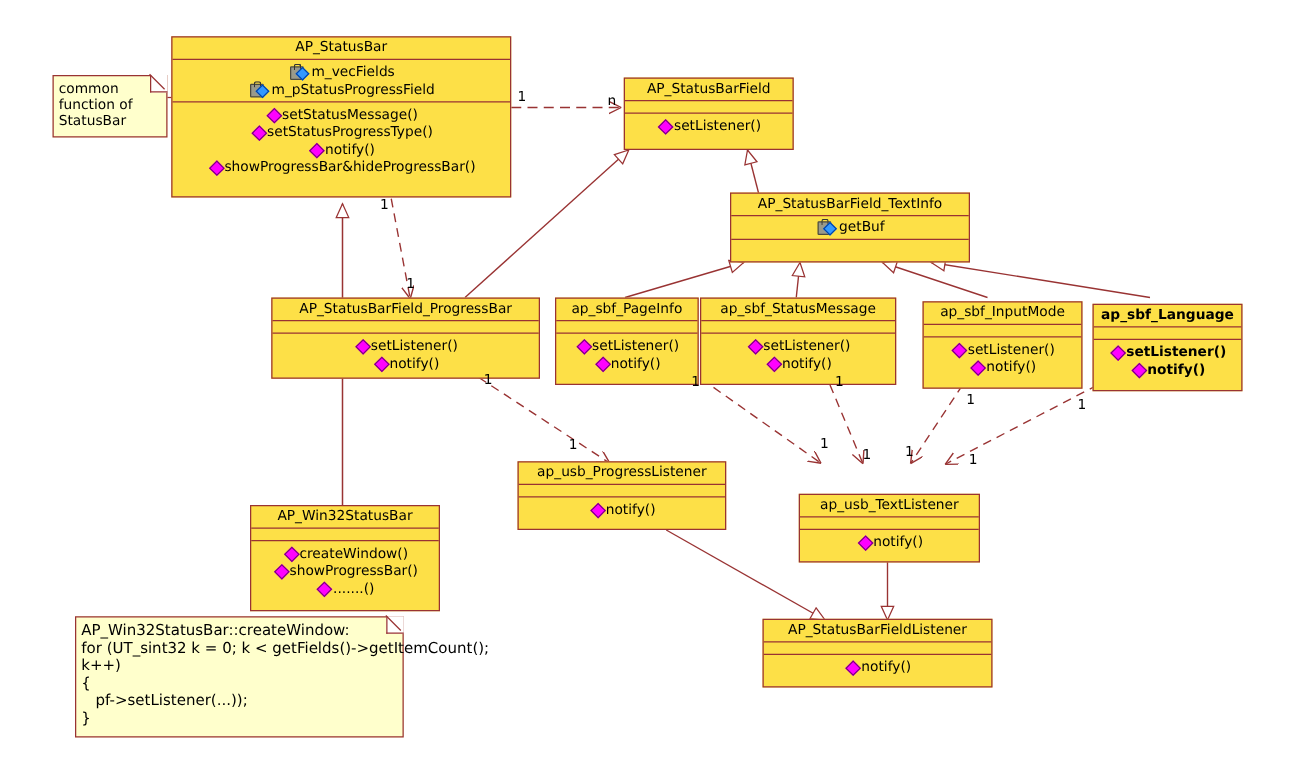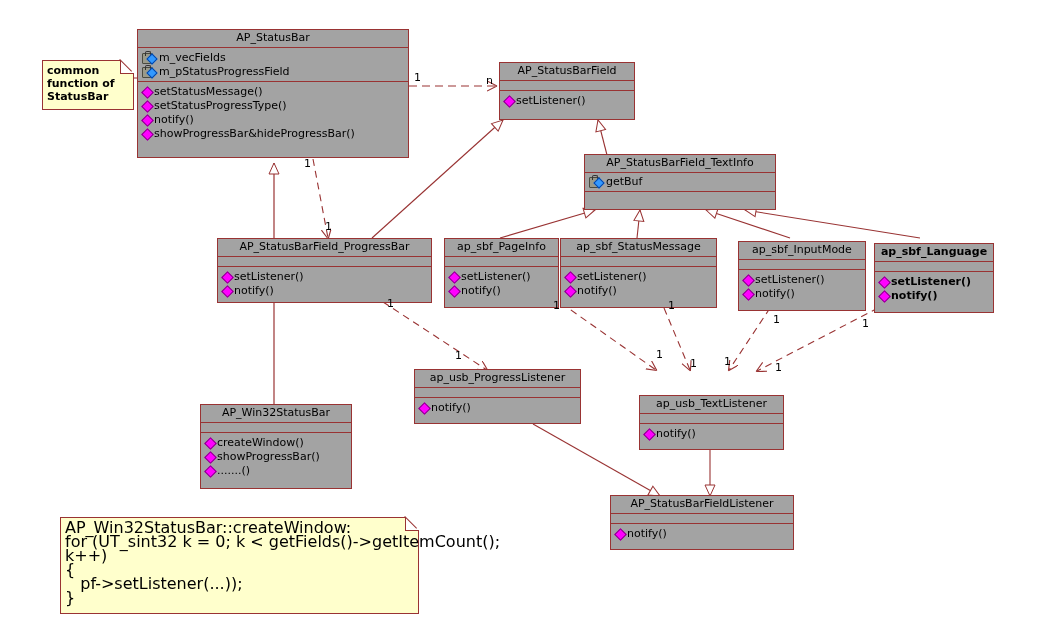--- a/index.html
+++ b/index.html
@@ -3,29 +3,29 @@
 <meta charset="utf-8">
 <style>
   html,body{margin:0;padding:0;background:#ffffff;}
   body{width:1039px;height:619px;position:relative;
        font-family:"DejaVu Sans","Liberation Sans",sans-serif;
        -webkit-font-smoothing:none;}
   #canvas{position:absolute;left:0;top:0;width:1039px;height:619px;overflow:hidden;}
   svg#edges{position:absolute;left:0;top:0;width:1039px;height:619px;pointer-events:none;}
 
   
-  .cls{position:absolute;background:#a3a3a3;border:1px solid #993333;
+  .cls{position:absolute;background:#fde047;border:1px solid #993333;
        box-sizing:border-box;z-index:5;}
   .cls .ttl{text-align:center;font-size:11px;color:#000;
             padding:2px 4px 3px 4px;border-bottom:1px solid #993333;
             line-height:12px;white-space:nowrap;}
   .cls .attrs{border-bottom:1px solid #993333;padding:1px 2px 2px 2px;min-height:4px;}
   .cls .ops{padding:3px 2px 3px 2px;}
   .cls .row{font-size:11px;color:#000;line-height:14px;white-space:nowrap;
-            padding-left:2px;display:flex;align-items:center;gap:2px;}
+            padding-left:2px;display:flex;align-items:center;gap:2px;justify-content:center;}
   .empty{height:6px;}
 
   
   .ic{display:inline-block;flex:0 0 auto;position:relative;}
   .ic-op{width:10px;height:10px;}
   .ic-op i{position:absolute;left:1px;top:1px;width:7px;height:7px;
            background:#ff00ff;border:1px solid #800080;
            transform:rotate(45deg);display:block;}
   .ic-attr{width:15px;height:11px;}
   .ic-attr .lock{position:absolute;left:0;top:0px;width:9px;height:9px;
@@ -101,28 +101,28 @@
   <path d="M770,308 L729,370" stroke="#993333" stroke-width="1.1" fill="none" stroke-dasharray="7,5" marker-end="url(#dep)"></path>
    TextListener --&gt;
   <path d="M878,308 L757,371" stroke="#993333" stroke-width="1.1" fill="none" stroke-dasharray="7,5" marker-end="url(#dep)"></path>
 
   
   <path d="M533,424 L660,496" stroke="#993333" stroke-width="1.1" fill="none" marker-end="url(#inh)"></path>
   
   <path d="M710,422 L710,496" stroke="#993333" stroke-width="1.1" fill="none" marker-end="url(#inh)"></path>
 </svg>
 
-<div class="note" style="left:42px;top:60px;width:92px;height:50px;font-weight:bold;">
+<div class="note" style="left:42px;top:60px;width:92px;height:50px;">
   <span class="fold"></span>
   <div>common
 function of
 StatusBar</div>
 </div>
 
-<div class="note" style="left:60px;top:517px;width:359px;height:97px;font-size:16px;line-height:14px;">
+<div class="note" style="left:60px;top:493px;width:263px;height:97px;font-size:12px;line-height:14px;">
   <span class="fold"></span>
   <div>AP_Win32StatusBar::createWindow:
 for (UT_sint32 k = 0; k &lt; getFields()-&gt;getItemCount();
 k++)
 {
    pf-&gt;setListener(...));
 }</div>
 </div>
 
 <div class="cls" style="left:137px;top:29px;width:272px;height:129px;">

